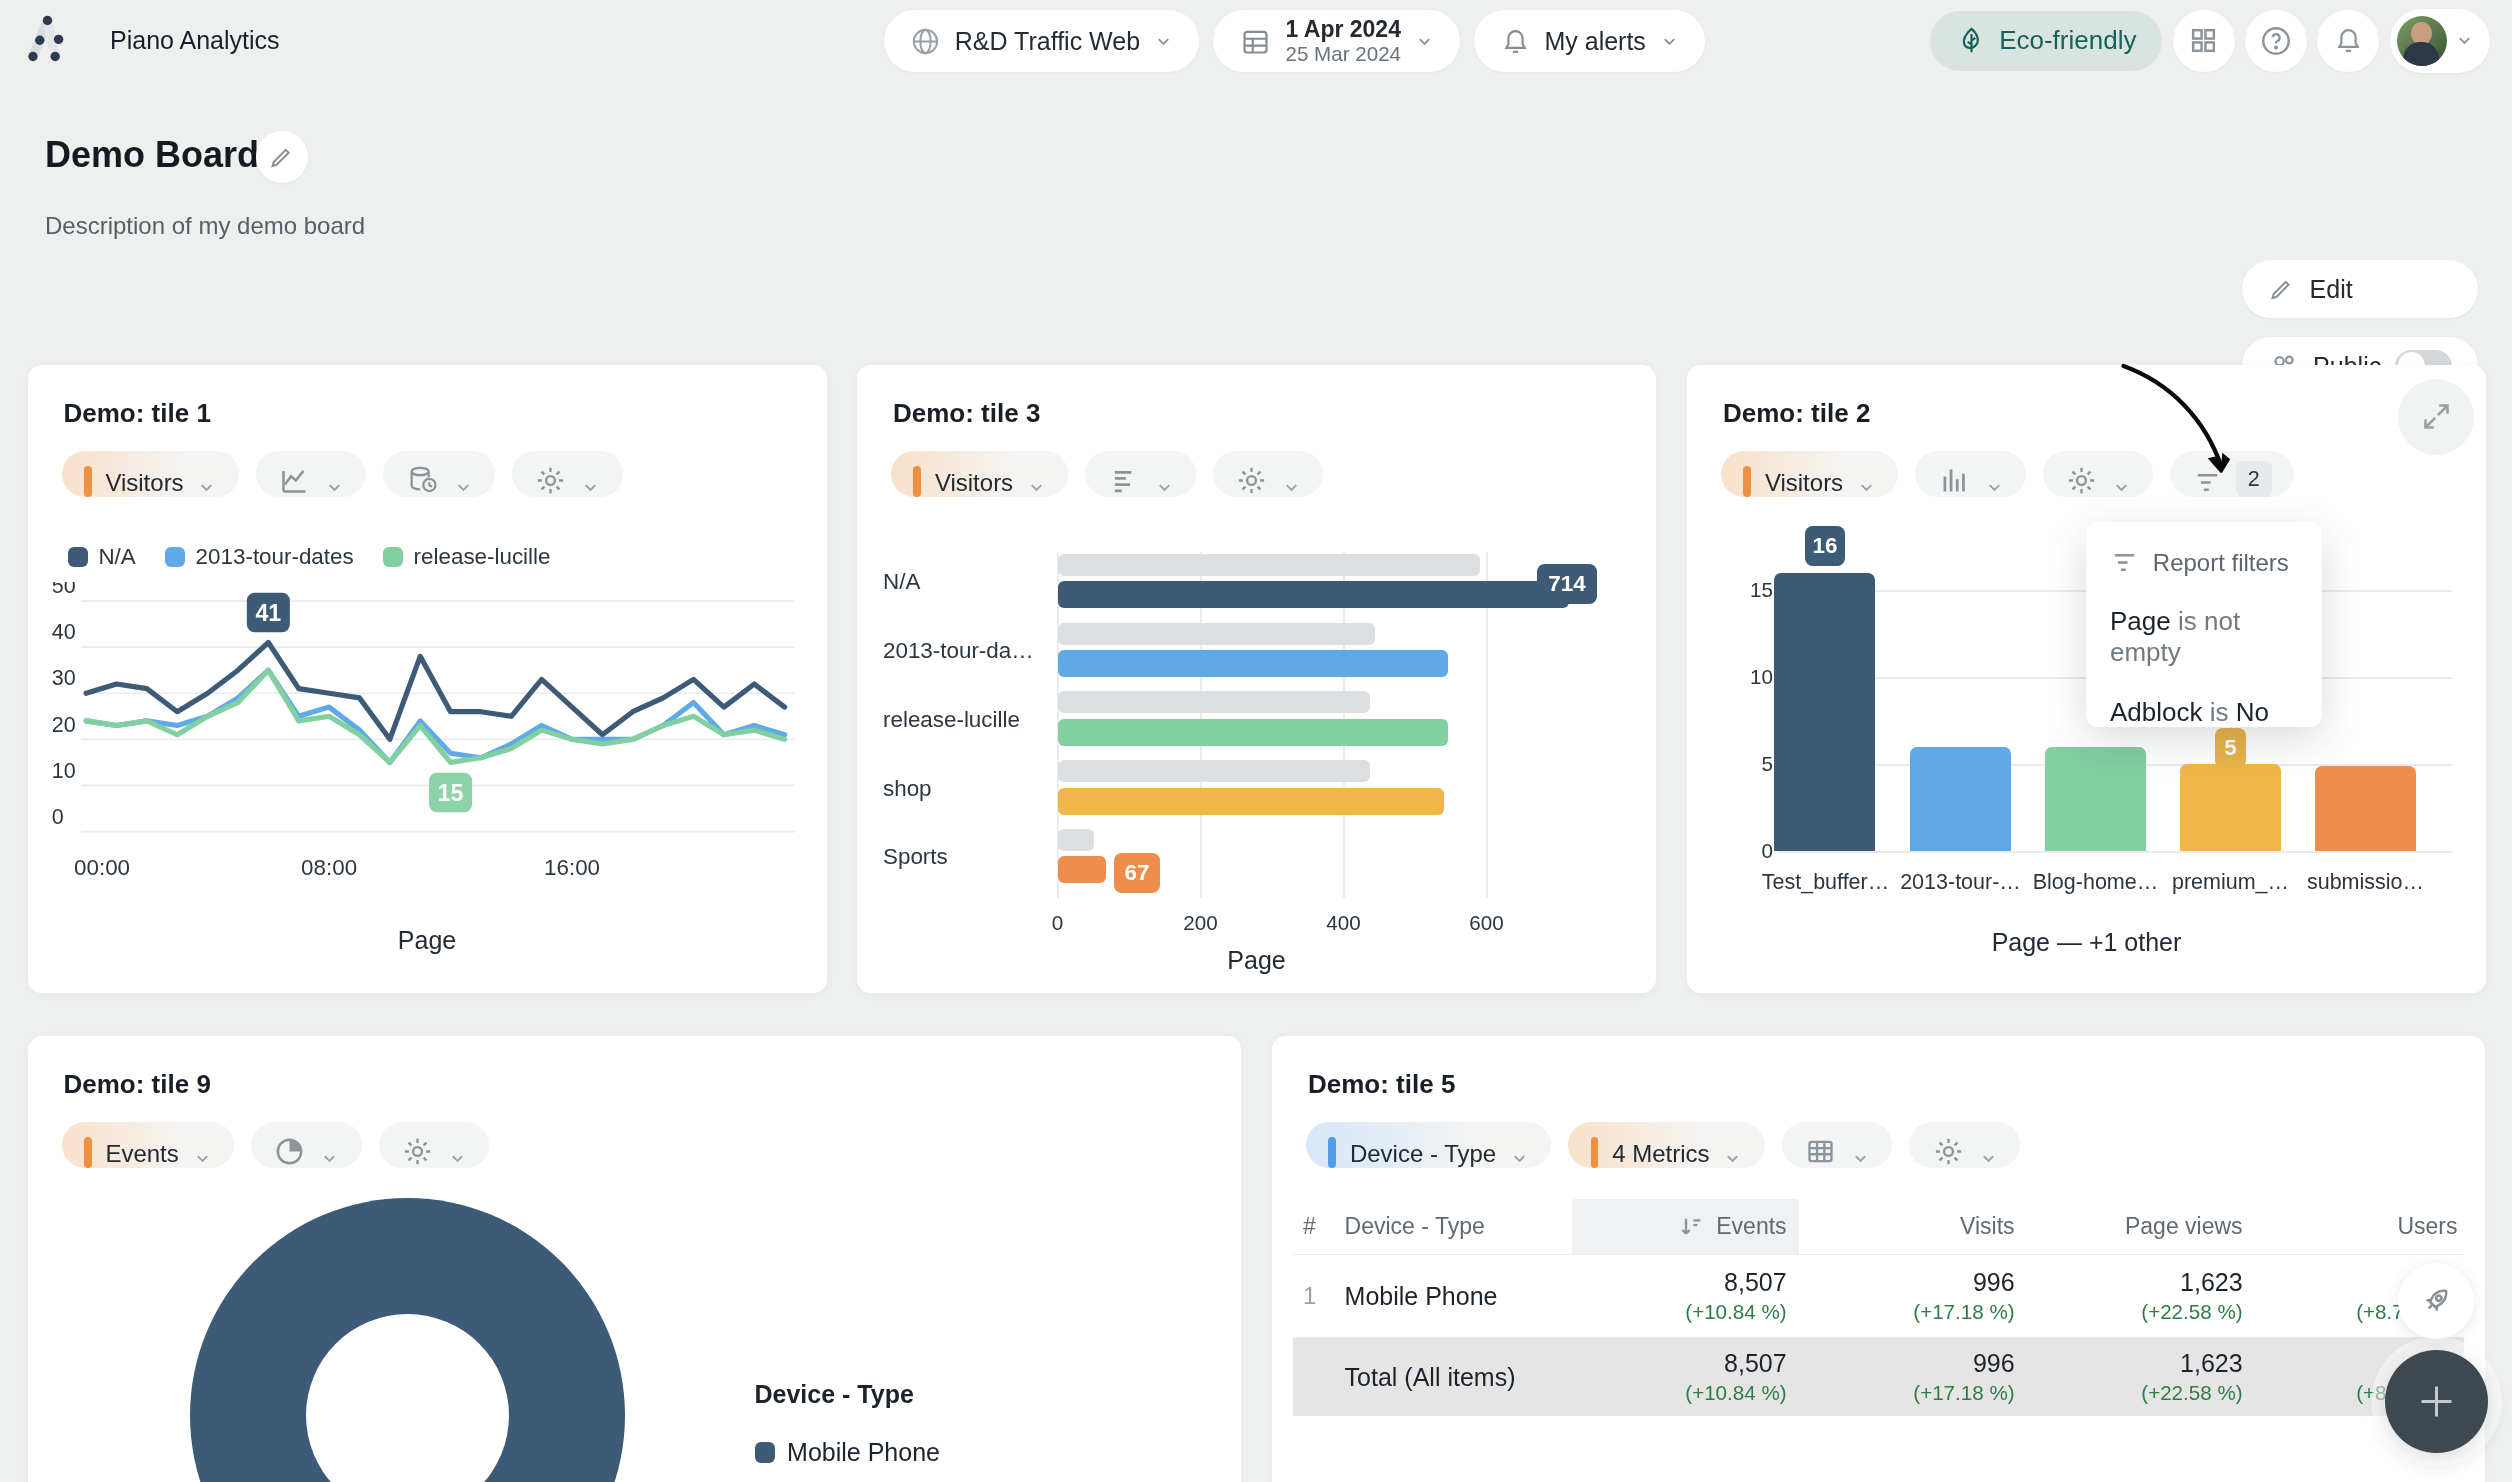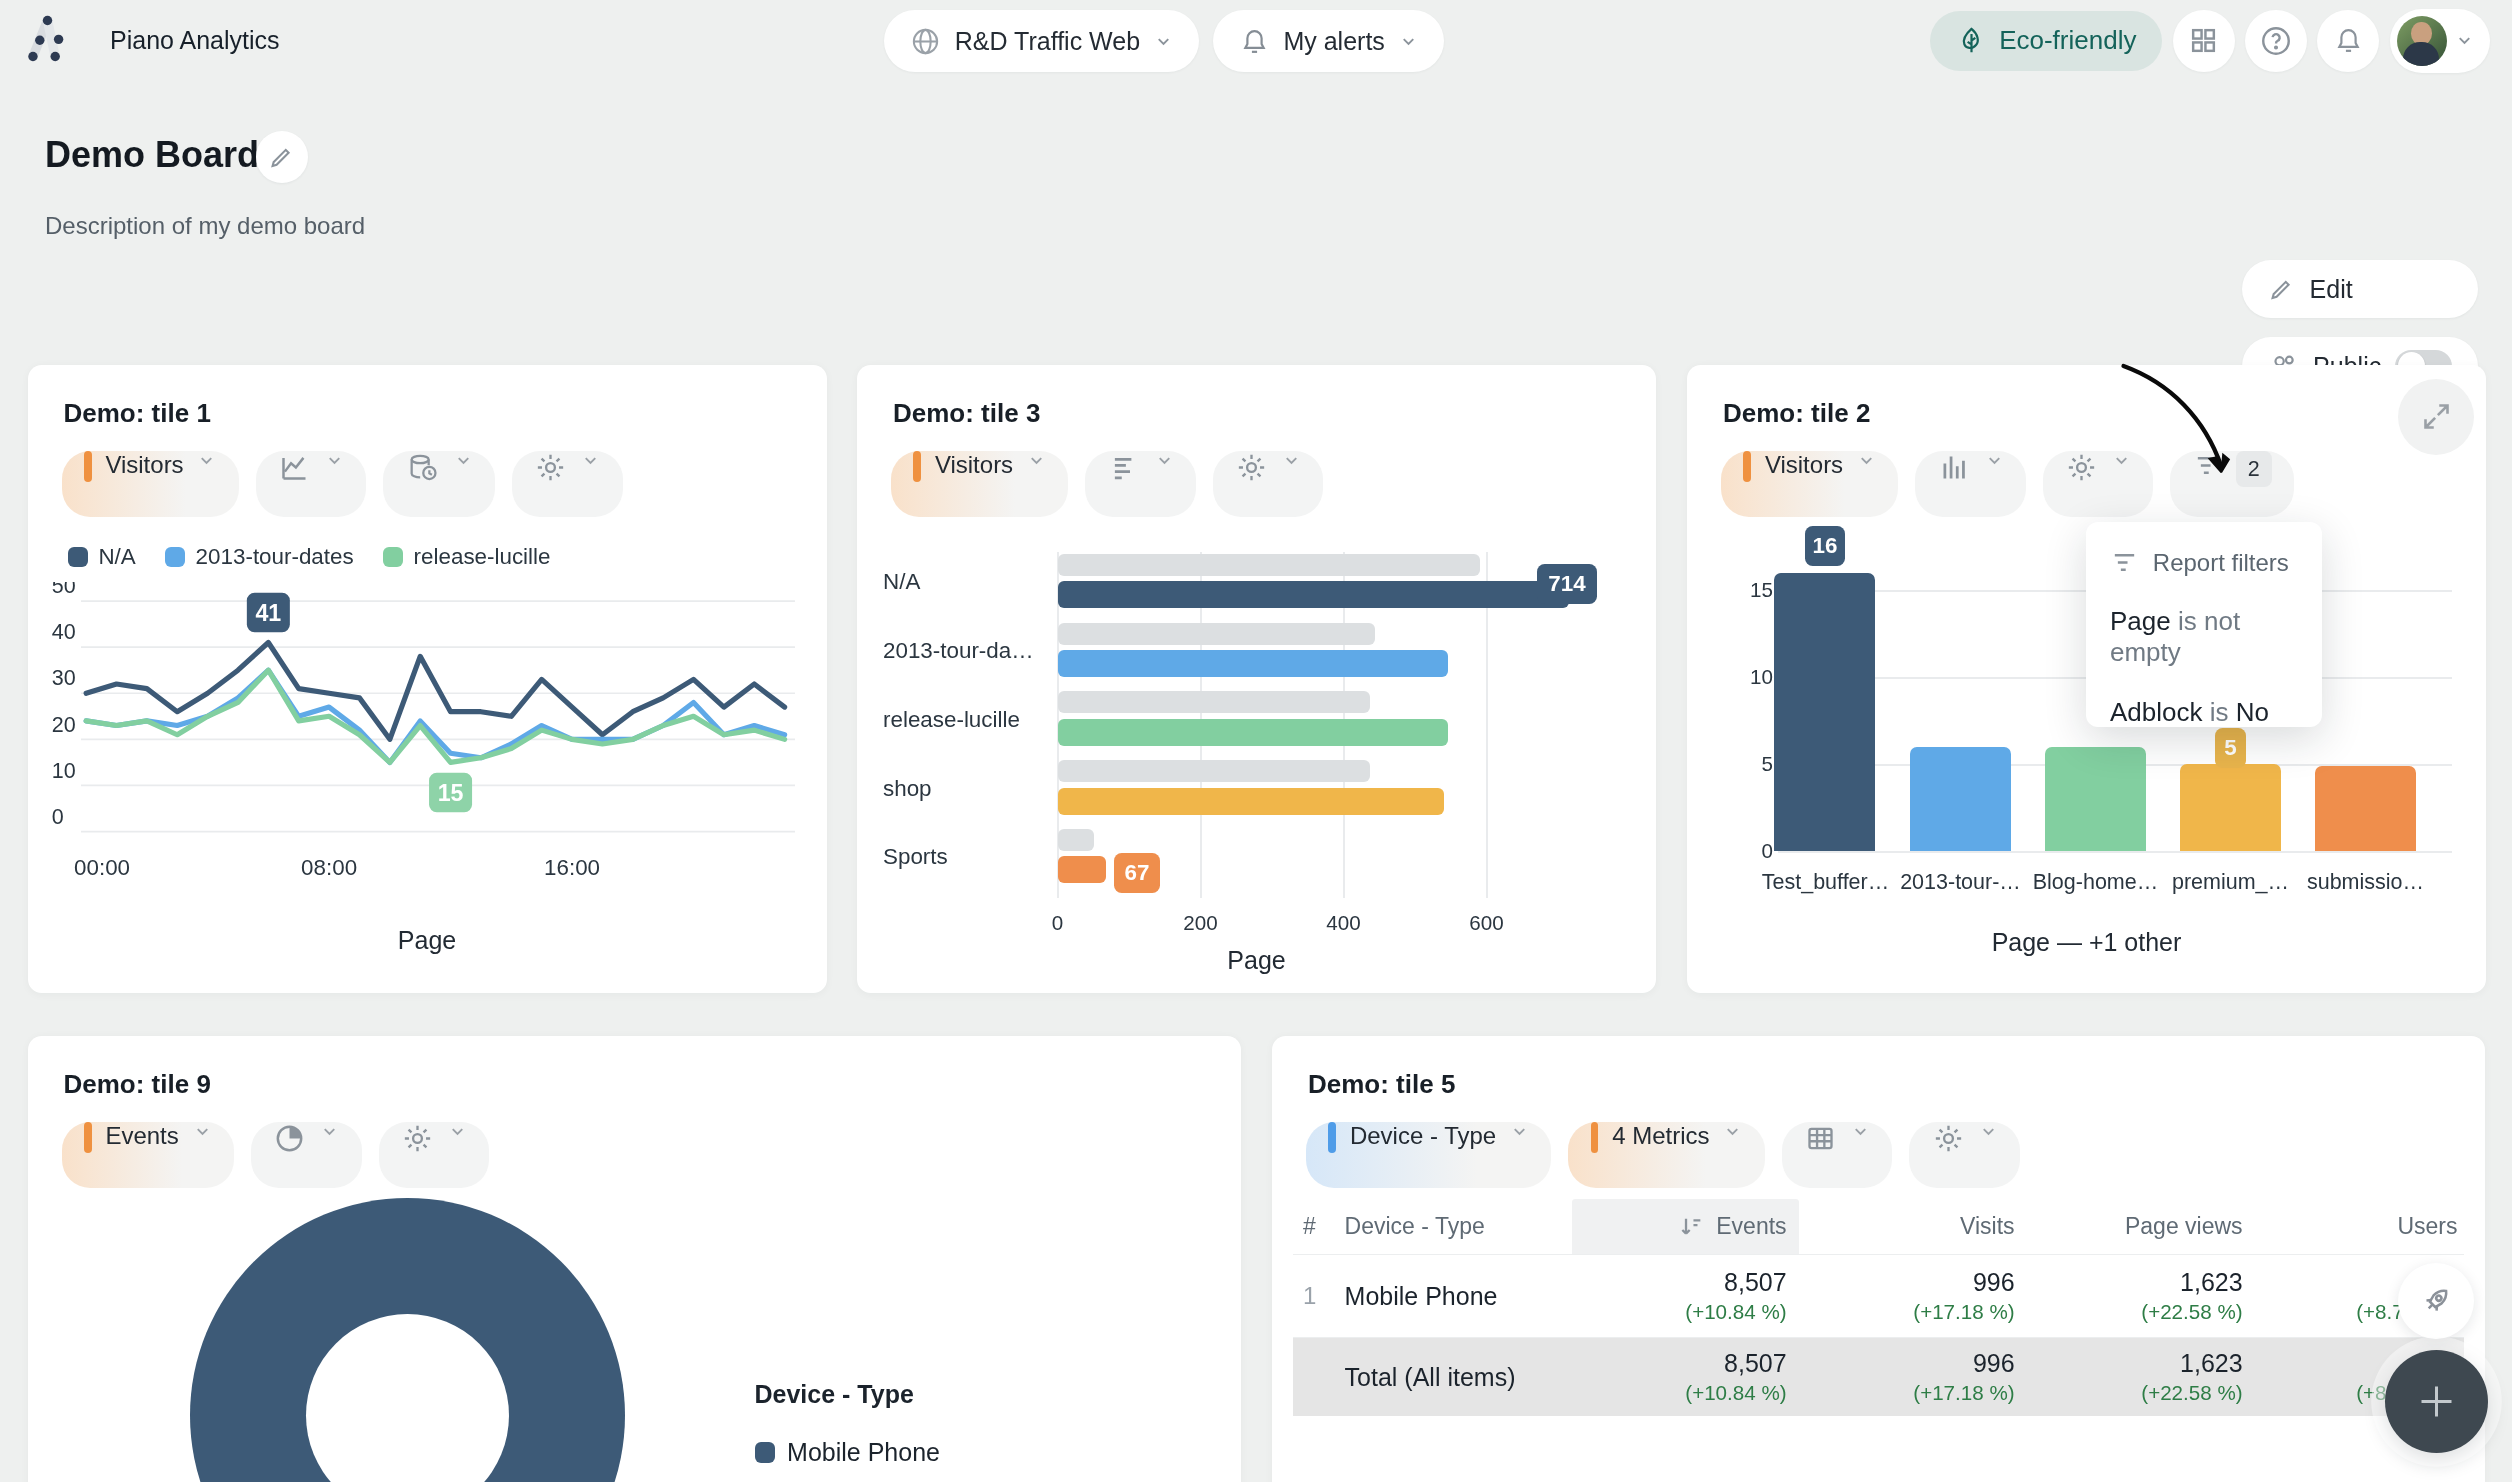--- a/index.html
+++ b/index.html
@@ -38,21 +38,21 @@
 
   
   .tile { position:absolute; background:#fff; border-radius:13.8px; box-shadow:0 1.7px 8.6px rgba(30,40,50,.04); }
   #tile1 { left:27.5px;  top:365px; width:799px; height:628px; }
   #tile3 { left:857px; top:365px; width:799px; height:628px; }
   #tile2 { left:1687px;top:365px; width:799px; height:628px; }
   #tile4 { left:27.5px;  top:1036px; width:1213px; height:533px; }
   #tile5 { left:1272px;top:1036px; width:1213px; height:533px; }
   .tile-title { position:absolute; left:36px; top:33px; font-size:26px; font-weight:600; color:#181f27; }
   .controls { position:absolute; left:34px; top:86px; display:flex; gap:17px; align-items:center; }
-  .cpill { display:flex; align-items:flex-start; gap:13.8px; height:66px; border-radius:28px; background:#f3f4f4; padding:0 22.4px; }
+  .cpill { display:flex; align-items:flex-end; gap:13.8px; height:46px; border-radius:28px; background:#f3f4f4; padding:0 22.4px; }
   .cpill .lbl { font-size:24px; font-weight:500; color:#232a32; white-space:nowrap; }
   .cpill.metric-orange { background:linear-gradient(90deg,#f9e1ca,#f4f4f3 70%); }
   .cpill.metric-blue   { background:linear-gradient(90deg,#d6e7f8,#f4f4f3 70%); }
   .vbar-accent { width:7.7px; height:31px; border-radius:4.3px; }
   .accent-orange { background:#ef9140; }
   .accent-blue { background:#4f9ce8; }
   .legend { position:absolute; left:40px; top:179px; display:flex; gap:29px; align-items:center; }
   .legend-item { display:flex; gap:10.3px; align-items:center; font-size:22.4px; color:#2b3640; }
   .swatch { width:20.6px; height:20.6px; border-radius:6px; }
   .axis-title { position:absolute; width:100%; text-align:center; font-size:25px; color:#222a33; }
@@ -127,20 +127,33 @@
 <div class="app-name">Piano Analytics</div>
 
 <div class="hdr-center">
   <div class="wpill">
     <svg class="icon" width="31" height="31" viewBox="0 0 24 24" fill="none" stroke="#9aa1a8" stroke-width="1.6">
       <circle cx="12" cy="12" r="9"></circle>
           <ellipse cx="12" cy="12" rx="4" ry="9"></ellipse>
           <path d="M3 12h18"></path>
     </svg>
     <span class="lbl">R&amp;D Traffic Web</span>
+    <svg class="chev" viewBox="0 0 24 24" fill="none" stroke="#8b939b" stroke-width="2.4">
+          <path d="M6 9l6 6 6-6"></path>
+        </svg>
+  </div>
+  <div class="wpill">
+    <svg class="icon" width="33" height="33" viewBox="0 0 24 24" fill="none" stroke="#858d95" stroke-width="1.6">
+      <rect x="4" y="5" width="16" height="15" rx="2"></rect>
+          <path d="M4 10h16M10 10v10M4 15h16"></path>
+    </svg>
+    <span class="date2">
+      <span class="d1">1 Apr 2024</span>
+      <span class="d2">25 Mar 2024</span>
+    </span>
     <svg class="chev" viewBox="0 0 24 24" fill="none" stroke="#8b939b" stroke-width="2.4">
           <path d="M6 9l6 6 6-6"></path>
         </svg>
   </div>
   <div class="wpill">
     <svg class="icon" width="31" height="31" viewBox="0 0 24 24" fill="none" stroke="#858d95" stroke-width="1.7">
       <path d="M12 4a5.5 5.5 0 0 0-5.5 5.5V14l-1.6 3h14.2L17.5 14V9.5A5.5 5.5 0 0 0 12 4z"></path>
           <path d="M10 20h4"></path>
     </svg>
     <span class="lbl">My alerts</span>

